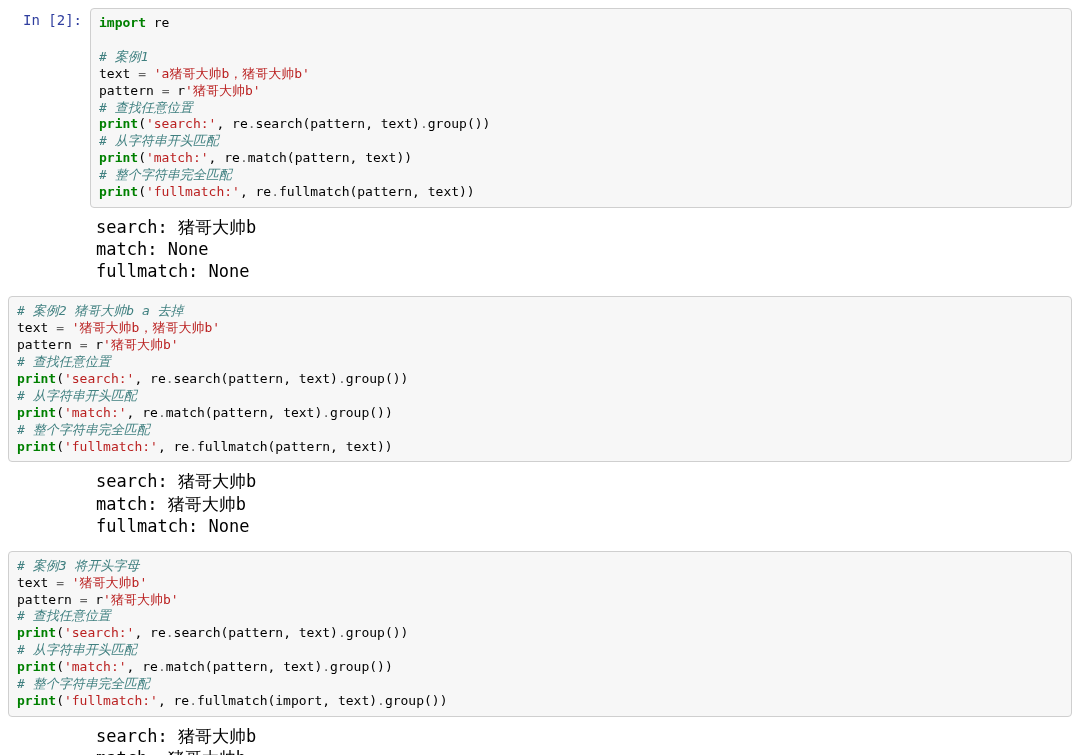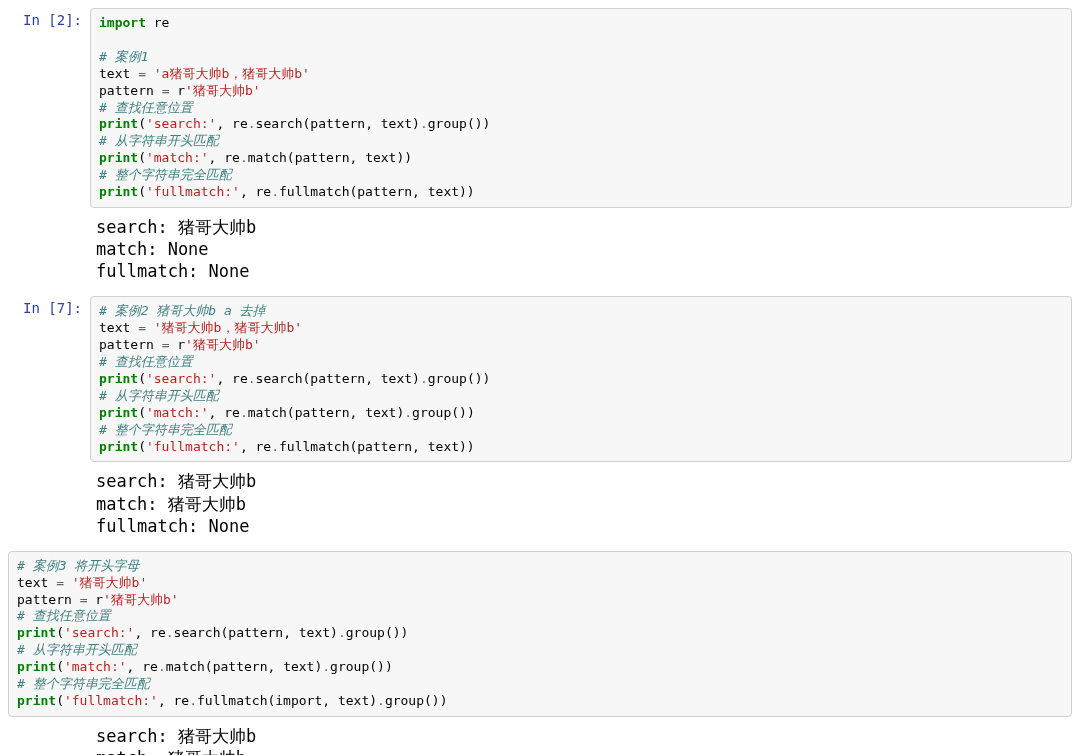--- a/index.html
+++ b/index.html
@@ -69,21 +69,20 @@
 <span class="kw">print</span><span>(</span><span class="st">'fullmatch:'</span><span>, re</span><span class="op">.</span><span>fullmatch(pattern, text))</span></div>
 </div>
 <div class="cell">
   <div class="prompt prompt-out">.</div>
   <div class="output-area">search: 猪哥大帅b
 match: None
 fullmatch: None</div>
 </div>
 
 <div class="cell">
-  <div class="prompt">In [7]:</div>
   <div class="input-area"><span class="cm"># 案例2 猪哥大帅b a 去掉</span>
 <span>text </span><span class="op">=</span><span> </span><span class="st">'猪哥大帅b，猪哥大帅b'</span>
 <span>pattern </span><span class="op">=</span><span> r</span><span class="st">'猪哥大帅b'</span>
 <span class="cm"># 查找任意位置</span>
 <span class="kw">print</span><span>(</span><span class="st">'search:'</span><span>, re</span><span class="op">.</span><span>search(pattern, text)</span><span class="op">.</span><span>group())</span>
 <span class="cm"># 从字符串开头匹配</span>
 <span class="kw">print</span><span>(</span><span class="st">'match:'</span><span>, re</span><span class="op">.</span><span>match(pattern, text)</span><span class="op">.</span><span>group())</span>
 <span class="cm"># 整个字符串完全匹配</span>
 <span class="kw">print</span><span>(</span><span class="st">'fullmatch:'</span><span>, re</span><span class="op">.</span><span>fullmatch(pattern, text))</span></div>
 </div>

